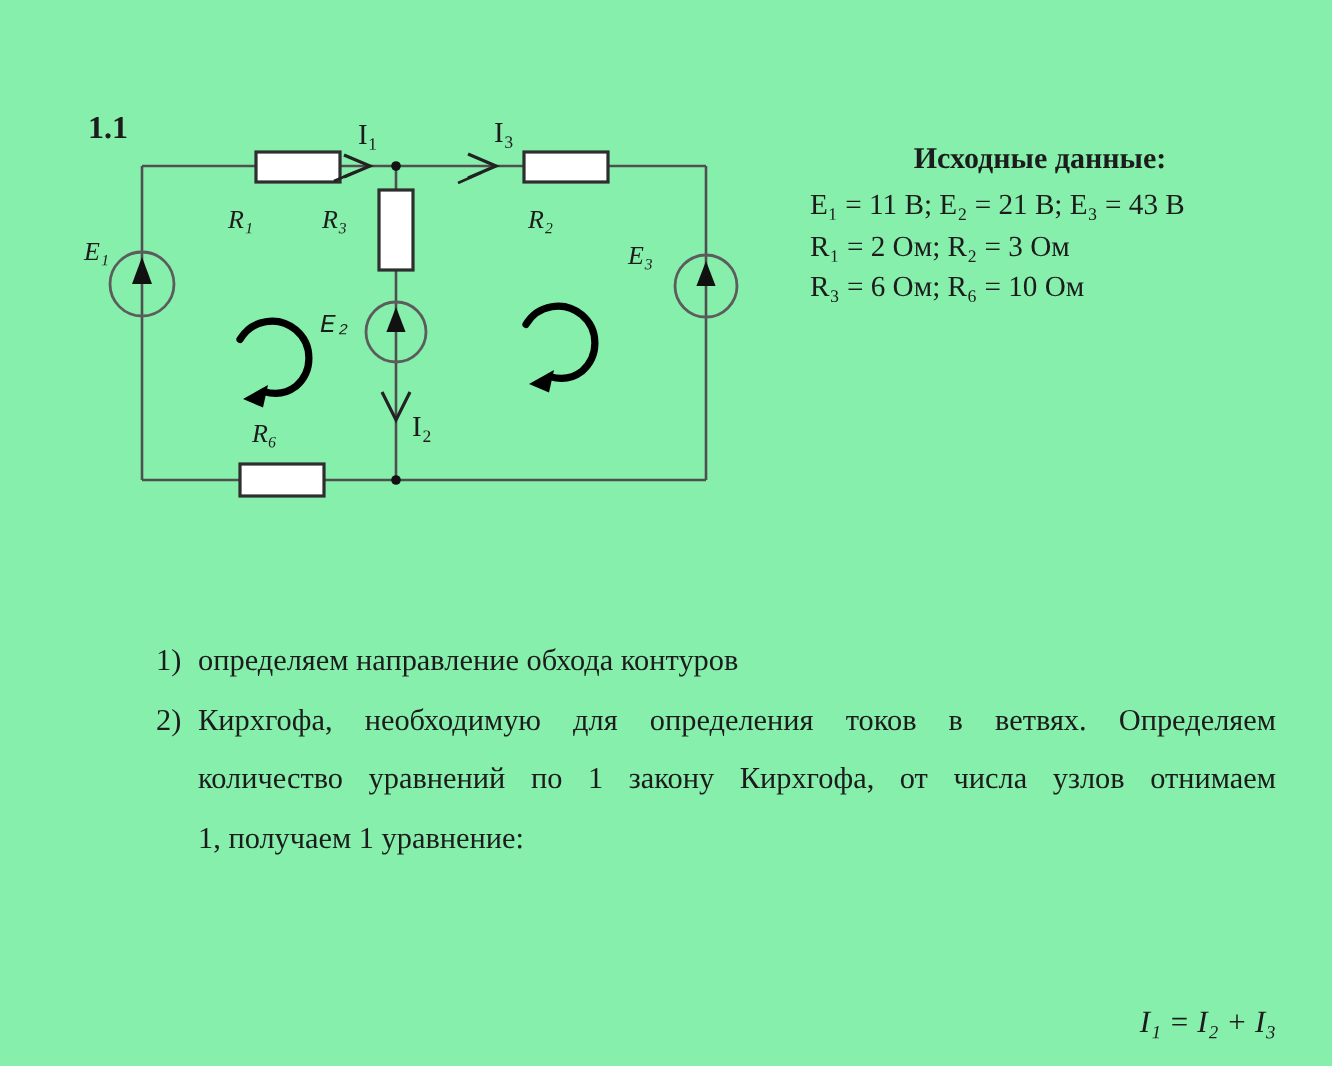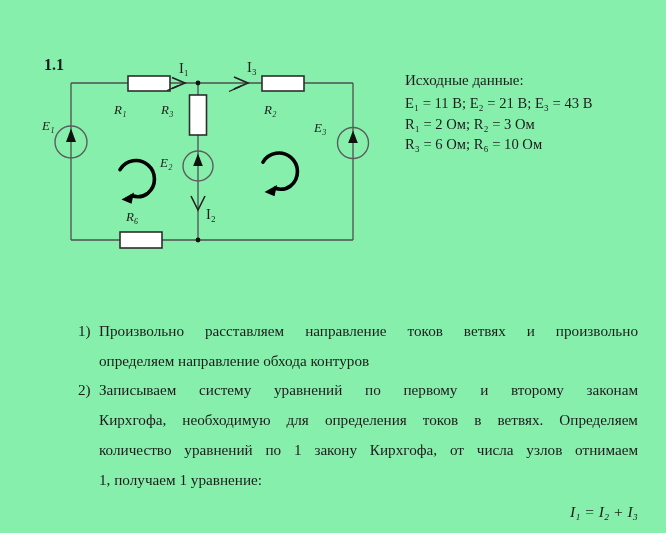--- a/index.html
+++ b/index.html
@@ -8,21 +8,21 @@
     font-family:"Liberation Serif","DejaVu Serif",serif;color:#1c1c1c;
   }
   
   .circuit{position:absolute;left:0;top:0;width:400px;height:270px;}
   .clabel{position:absolute;font-size:13px;line-height:15px;white-space:nowrap;}
   .clabel.it{font-style:italic;}
   .fig-ref{position:absolute;left:44px;top:57px;font-size:16px;font-weight:bold;line-height:16px;}
   .ilabel{position:absolute;font-size:14.5px;line-height:14.5px;white-space:nowrap;}
   
   .given{position:absolute;left:405px;top:72px;width:230px;font-size:14.6px;}
-  .given-title{font-weight:normal;text-align:left;font-size:15px;margin-bottom:4px;}
+  .given-title{font-weight:bold;text-align:center;font-size:15px;margin-bottom:4px;}
   .given-line{line-height:20.5px;white-space:nowrap;}
   
   .body-list{position:absolute;left:78px;top:316px;width:560px;font-size:15.2px;}
   .item{display:flex;}
   .item .num{width:21px;flex:0 0 21px;line-height:29.7px;}
   .item .lines{flex:1;min-width:0;}
   .line{line-height:29.7px;white-space:nowrap;}
   .line.just{text-align:justify;text-align-last:justify;}
   .equation{
     position:absolute;left:98px;top:497px;width:540px;text-align:right;
@@ -79,49 +79,47 @@
     </g>
     <g transform="translate(279,171.5)">
       <path d="M -16 -9.3 A 18.5 18.5 0 1 1 11.9 14.2 Q 5 19.5 -4 16.8" fill="none" stroke="#000" stroke-width="3.6" stroke-linecap="round"></path>
       <polygon points="-14.5,20.5 -2,13.5 -4.5,24.8" fill="#000"></polygon>
     </g>
   </svg>
 
   <span class="fig-ref">1.1</span>
 
   <span class="clabel it" style="left:42px;top:118px;">E₁</span>
-  <span class="clabel it" style="left:160px;top:155px;">E₂</span>
+  <span class="clabel it" style="left:160px;top:155px;font-family:Liberation Mono, monospace;">E₂</span>
   <span class="clabel it" style="left:314px;top:120px;">E₃</span>
   <span class="clabel it" style="left:114px;top:102px;">R₁</span>
   <span class="clabel it" style="left:264px;top:102px;">R₂</span>
   <span class="clabel it" style="left:161px;top:102px;">R₃</span>
   <span class="clabel it" style="left:126px;top:209px;">R₆</span>
   <span class="ilabel" style="left:179px;top:61px;">I₁</span>
   <span class="ilabel" style="left:206px;top:207px;">I₂</span>
   <span class="ilabel" style="left:247px;top:60px;">I₃</span>
 
   <div class="given">
     <div class="given-title">Исходные данные:</div>
     <div class="given-line">E₁ = 11 В; E₂ = 21 В; E₃ = 43 В</div>
     <div class="given-line">R₁ = 2 Ом; R₂ = 3 Ом</div>
     <div class="given-line">R₃ = 6 Ом; R₆ = 10 Ом</div>
   </div>
 
   <div class="body-list">
     <div class="item">
       <span class="num">1)</span>
       <div class="lines">
-        <div class="line just">Произвольно расставляем направление токов ветвях и произвольно</div>
         <div class="line">определяем направление обхода контуров</div>
       </div>
     </div>
     <div class="item">
       <span class="num">2)</span>
       <div class="lines">
-        <div class="line just">Записываем систему уравнений по первому и второму законам</div>
         <div class="line just">Кирхгофа, необходимую для определения токов в ветвях. Определяем</div>
         <div class="line just">количество уравнений по 1 закону Кирхгофа, от числа узлов отнимаем</div>
         <div class="line">1, получаем 1 уравнение:</div>
       </div>
     </div>
   </div>
 
   <div class="equation">I₁ = I₂ + I₃</div>
 
 </div>

